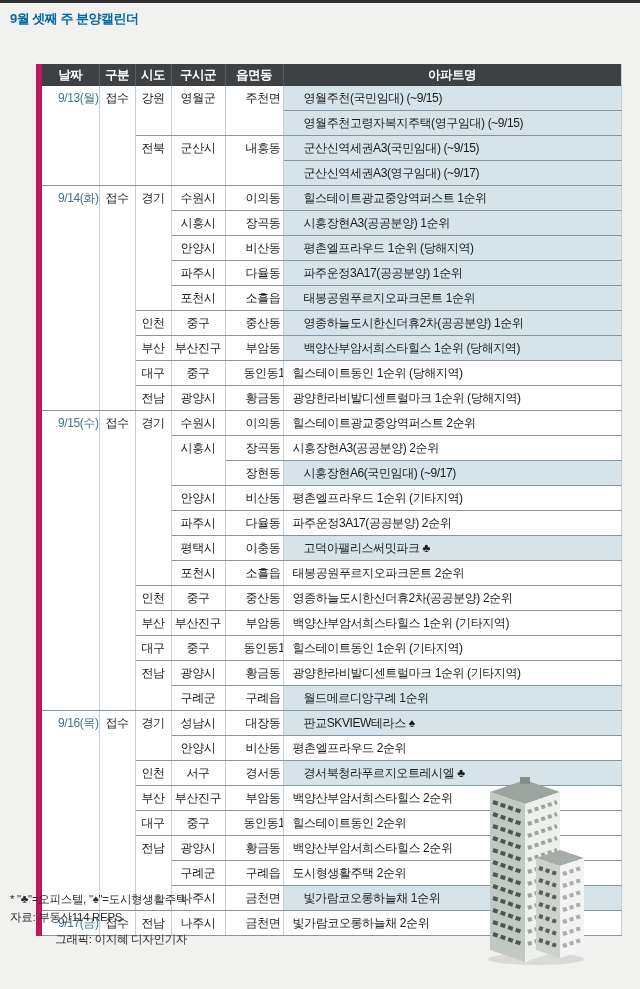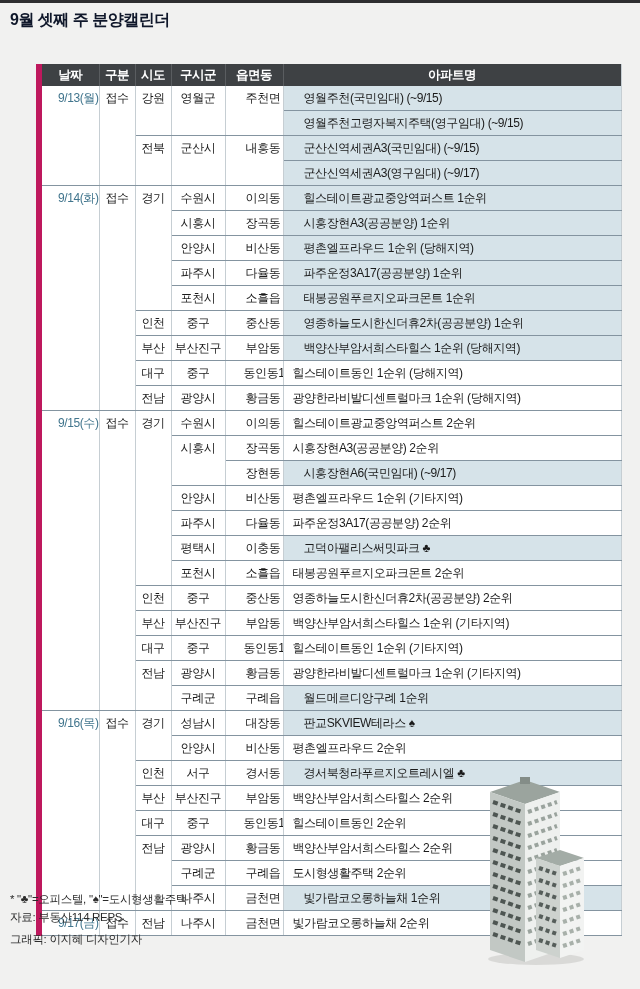--- a/index.html
+++ b/index.html
@@ -5,21 +5,21 @@
   html,body{margin:0;padding:0;}
   body{
     width:640px;height:989px;position:relative;overflow:hidden;
     background:#f1f1f0;
     font-family:"Liberation Sans","DejaVu Sans",sans-serif;
     color:#1a1a1a;
   }
   .topbar{position:absolute;left:0;top:0;width:640px;height:3px;background:#2e2e30;}
   .title{
     position:absolute;left:10px;top:10px;
-    font-size:16px;font-weight:bold;color:#0f172a;letter-spacing:-0.5px;
+    font-size:13px;font-weight:bold;color:#0369a1;letter-spacing:-0.5px;
   }
   .tablewrap{position:absolute;left:36px;top:44px;}
   table{
     border-collapse:collapse;table-layout:fixed;width:582px;
     border-left:6px solid #be185d;border-right:1px solid #c6ced3;margin-top:20px;
   }
   th{
     height:22px;background:#3e4144;color:#ffffff;
     font-size:12.5px;font-weight:bold;text-align:center;
     border-right:1px solid #5a5d60;padding:0;letter-spacing:-0.5px;
@@ -34,21 +34,21 @@
   td.col-date{width:60px;text-align:right;color:#41758d;}
   td.col-cat{width:36px;text-align:center;}
   td.col-sido{width:36px;text-align:center;}
   td.col-gun{width:54px;text-align:center;}
   td.col-dong{width:58px;text-align:center;padding-left:18px;}
   td.col-apt{width:338px;text-align:left;padding-left:9px;border-right:none;}
   td.hl{background:#d6e3e9;padding-left:20px;}
   .c-date{width:60px}.c-cat{width:36px}.c-sido{width:36px}.c-gun{width:54px}.c-dong{width:58px}.c-apt{width:338px}
   .footnotes{position:absolute;left:10px;top:890px;font-size:11.5px;color:#2b2b2b;letter-spacing:-0.3px;}
   .footnotes .line{height:18px;line-height:18px;}
-  .footnotes .credit{margin-top:4px;}
+  .footnotes .credit{margin-top:4px;text-align:right;}
   .bldg{position:absolute;left:476px;top:776px;width:118px;height:192px;z-index:5;}
 </style>
 </head>
 <body>
 
 <div class="topbar"></div>
 
 <div class="title">9월 셋째 주 분양캘린더</div>
 
 <div class="tablewrap">

